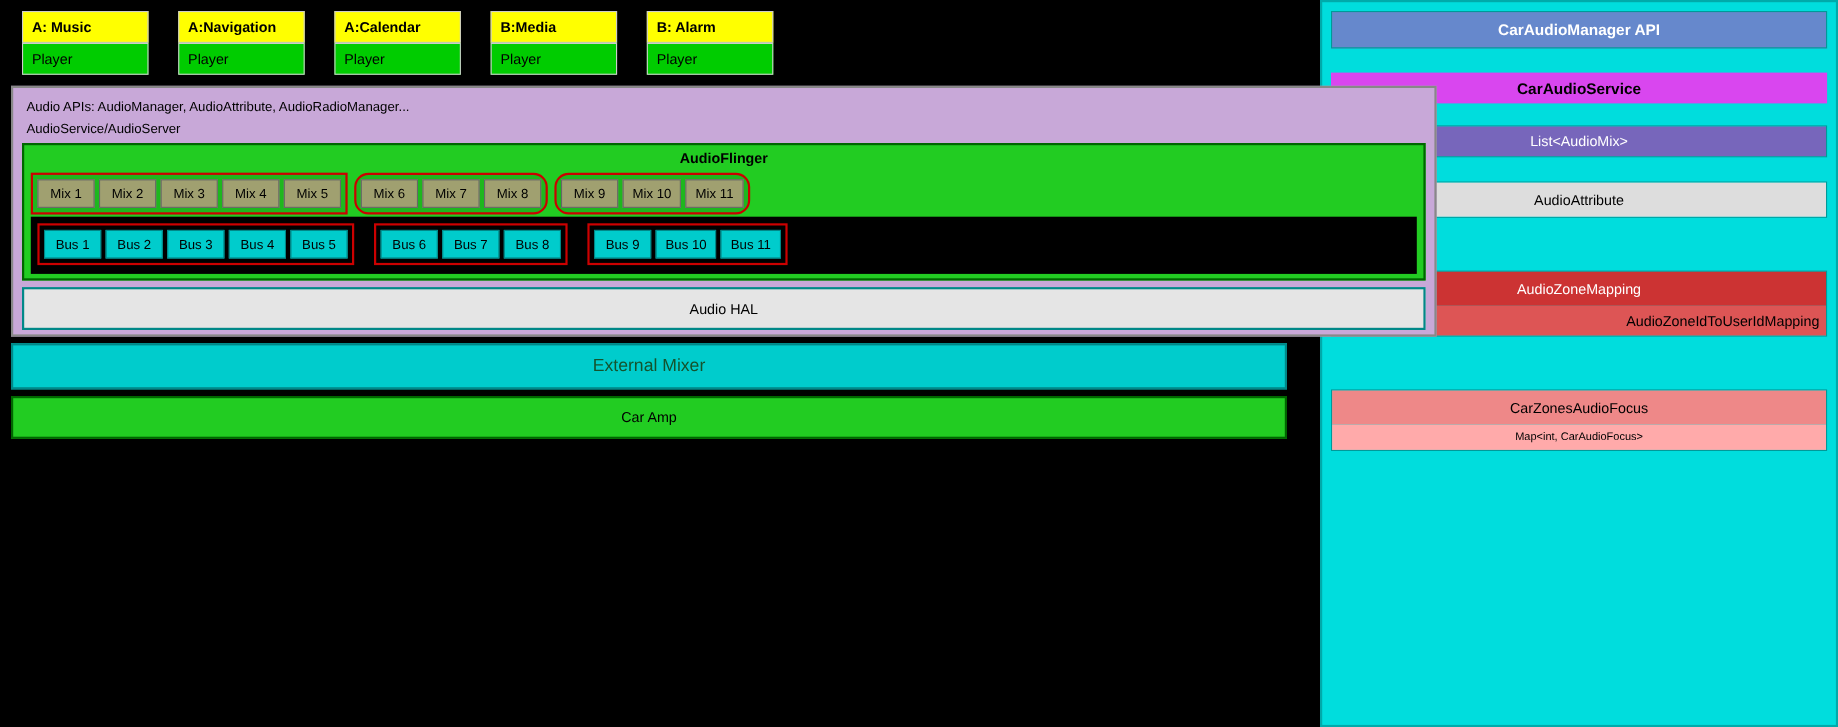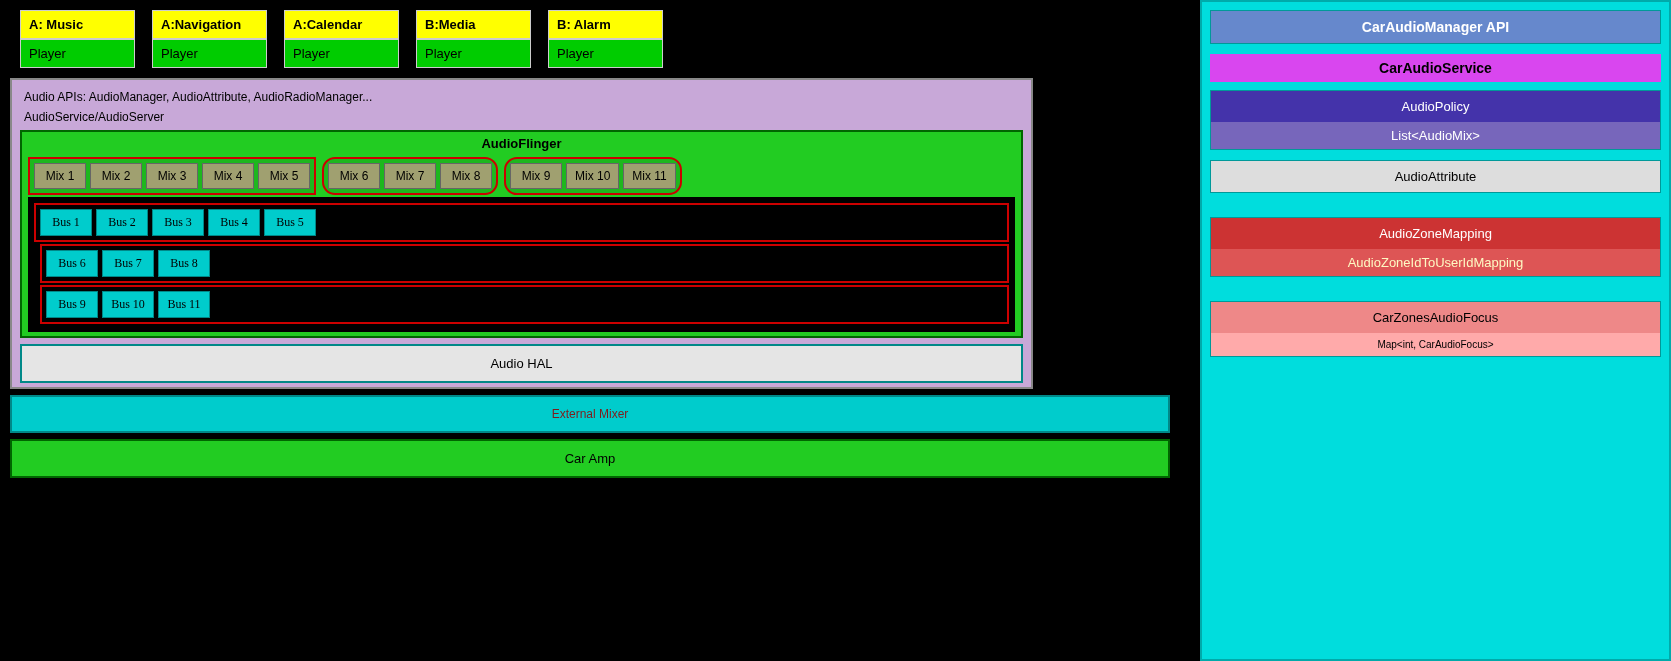--- a/index.html
+++ b/index.html
@@ -18,21 +18,21 @@
       width: 1200px;
       height: 661px;
       position: relative;
       padding: 10px;
     }
 
     
     #players-row {
       display: flex;
       flex-direction: row;
-      gap: 17px;
+      gap: 27px;
       margin-bottom: 10px;
       margin-left: 10px;
     }
 
     .player-block {
       display: flex;
       flex-direction: column;
       width: 115px;
     }
 
@@ -52,21 +52,21 @@
       font-size: 13px;
       border: 1px solid #ccc;
     }
 
     
     #main-diagram {
       background: #c8a8d8;
       border: 2px solid #888;
       position: relative;
       padding: 8px 8px 4px 8px;
-      width: 1023px;
+      width: 1296px;
     }
 
     .apis-text {
       color: #000;
       font-size: 12px;
       margin-bottom: 2px;
       padding: 2px 4px;
     }
 
     .audioservice-text {
@@ -126,24 +126,23 @@
 
     
     #bus-section {
       background: #000;
       padding: 4px 6px 6px 6px;
       position: relative;
     }
 
     #bus-row {
       display: flex;
-      flex-direction: column;
-      gap: 2px;
+      flex-direction: row;
+      gap: 12px;
       padding: 2px 0;
-      font-family: Liberation Serif, serif;
     }
 
     .bus-group {
       display: flex;
       flex-direction: row;
       border: 2px solid #cc0000;
       padding: 4px;
       gap: 4px;
       background: rgba(0,0,0,0.1);
     }
@@ -172,22 +171,22 @@
       font-size: 13px;
       margin-top: 6px;
     }
 
     
     #external-mixer {
       background: #00cccc;
       border: 2px solid #008888;
       text-align: center;
       padding: 10px;
-      color: #7f1d1d;
-      font-size: 12px;
+      color: #14532d;
+      font-size: 16px;
       margin-top: 6px;
     }
 
     
     #car-amp {
       background: #22cc22;
       border: 2px solid #006600;
       text-align: center;
       padding: 10px;
       color: #000;
@@ -197,21 +196,21 @@
 
     
     #right-panel {
       width: 471px;
       height: 661px;
       background: #00dddd;
       border: 2px solid #00aaaa;
       padding: 8px;
       display: flex;
       flex-direction: column;
-      gap: 8px;
+      gap: 20px;
     }
 
     .rp-blue {
       background: #6688cc;
       color: #fff;
       text-align: center;
       padding: 8px;
       font-size: 14px;
       font-weight: bold;
     }
@@ -264,22 +263,22 @@
     .rp-red-dark {
       background: #cc3333;
       color: #fff;
       text-align: center;
       padding: 8px;
       font-size: 13px;
     }
 
     .rp-red-medium {
       background: #dd5555;
-      color: #fef9c3;
-      text-align: center;
+      color: #000000;
+      text-align: right;
       padding: 6px;
       font-size: 13px;
     }
 
     .rp-red-light {
       background: #ee8888;
       color: #000;
       text-align: center;
       padding: 8px;
       font-size: 13px;
@@ -388,21 +387,20 @@
     <div id="car-amp" style="width:1160px;">Car Amp</div>
 
   </div>
 </div>
 
 <div id="right-panel">
   <div class="rp-blue rp-box">CarAudioManager API</div>
   <div class="rp-title">CarAudioService</div>
 
   <div class="rp-box">
-    <div class="rp-dark-purple">AudioPolicy</div>
     <div class="rp-medium-purple">List&lt;AudioMix&gt;</div>
   </div>
 
   <div class="rp-box">
     <div class="rp-light-gray">AudioAttribute</div>
   </div>
 
   <div class="rp-section-gap"></div>
 
   <div class="rp-box">

